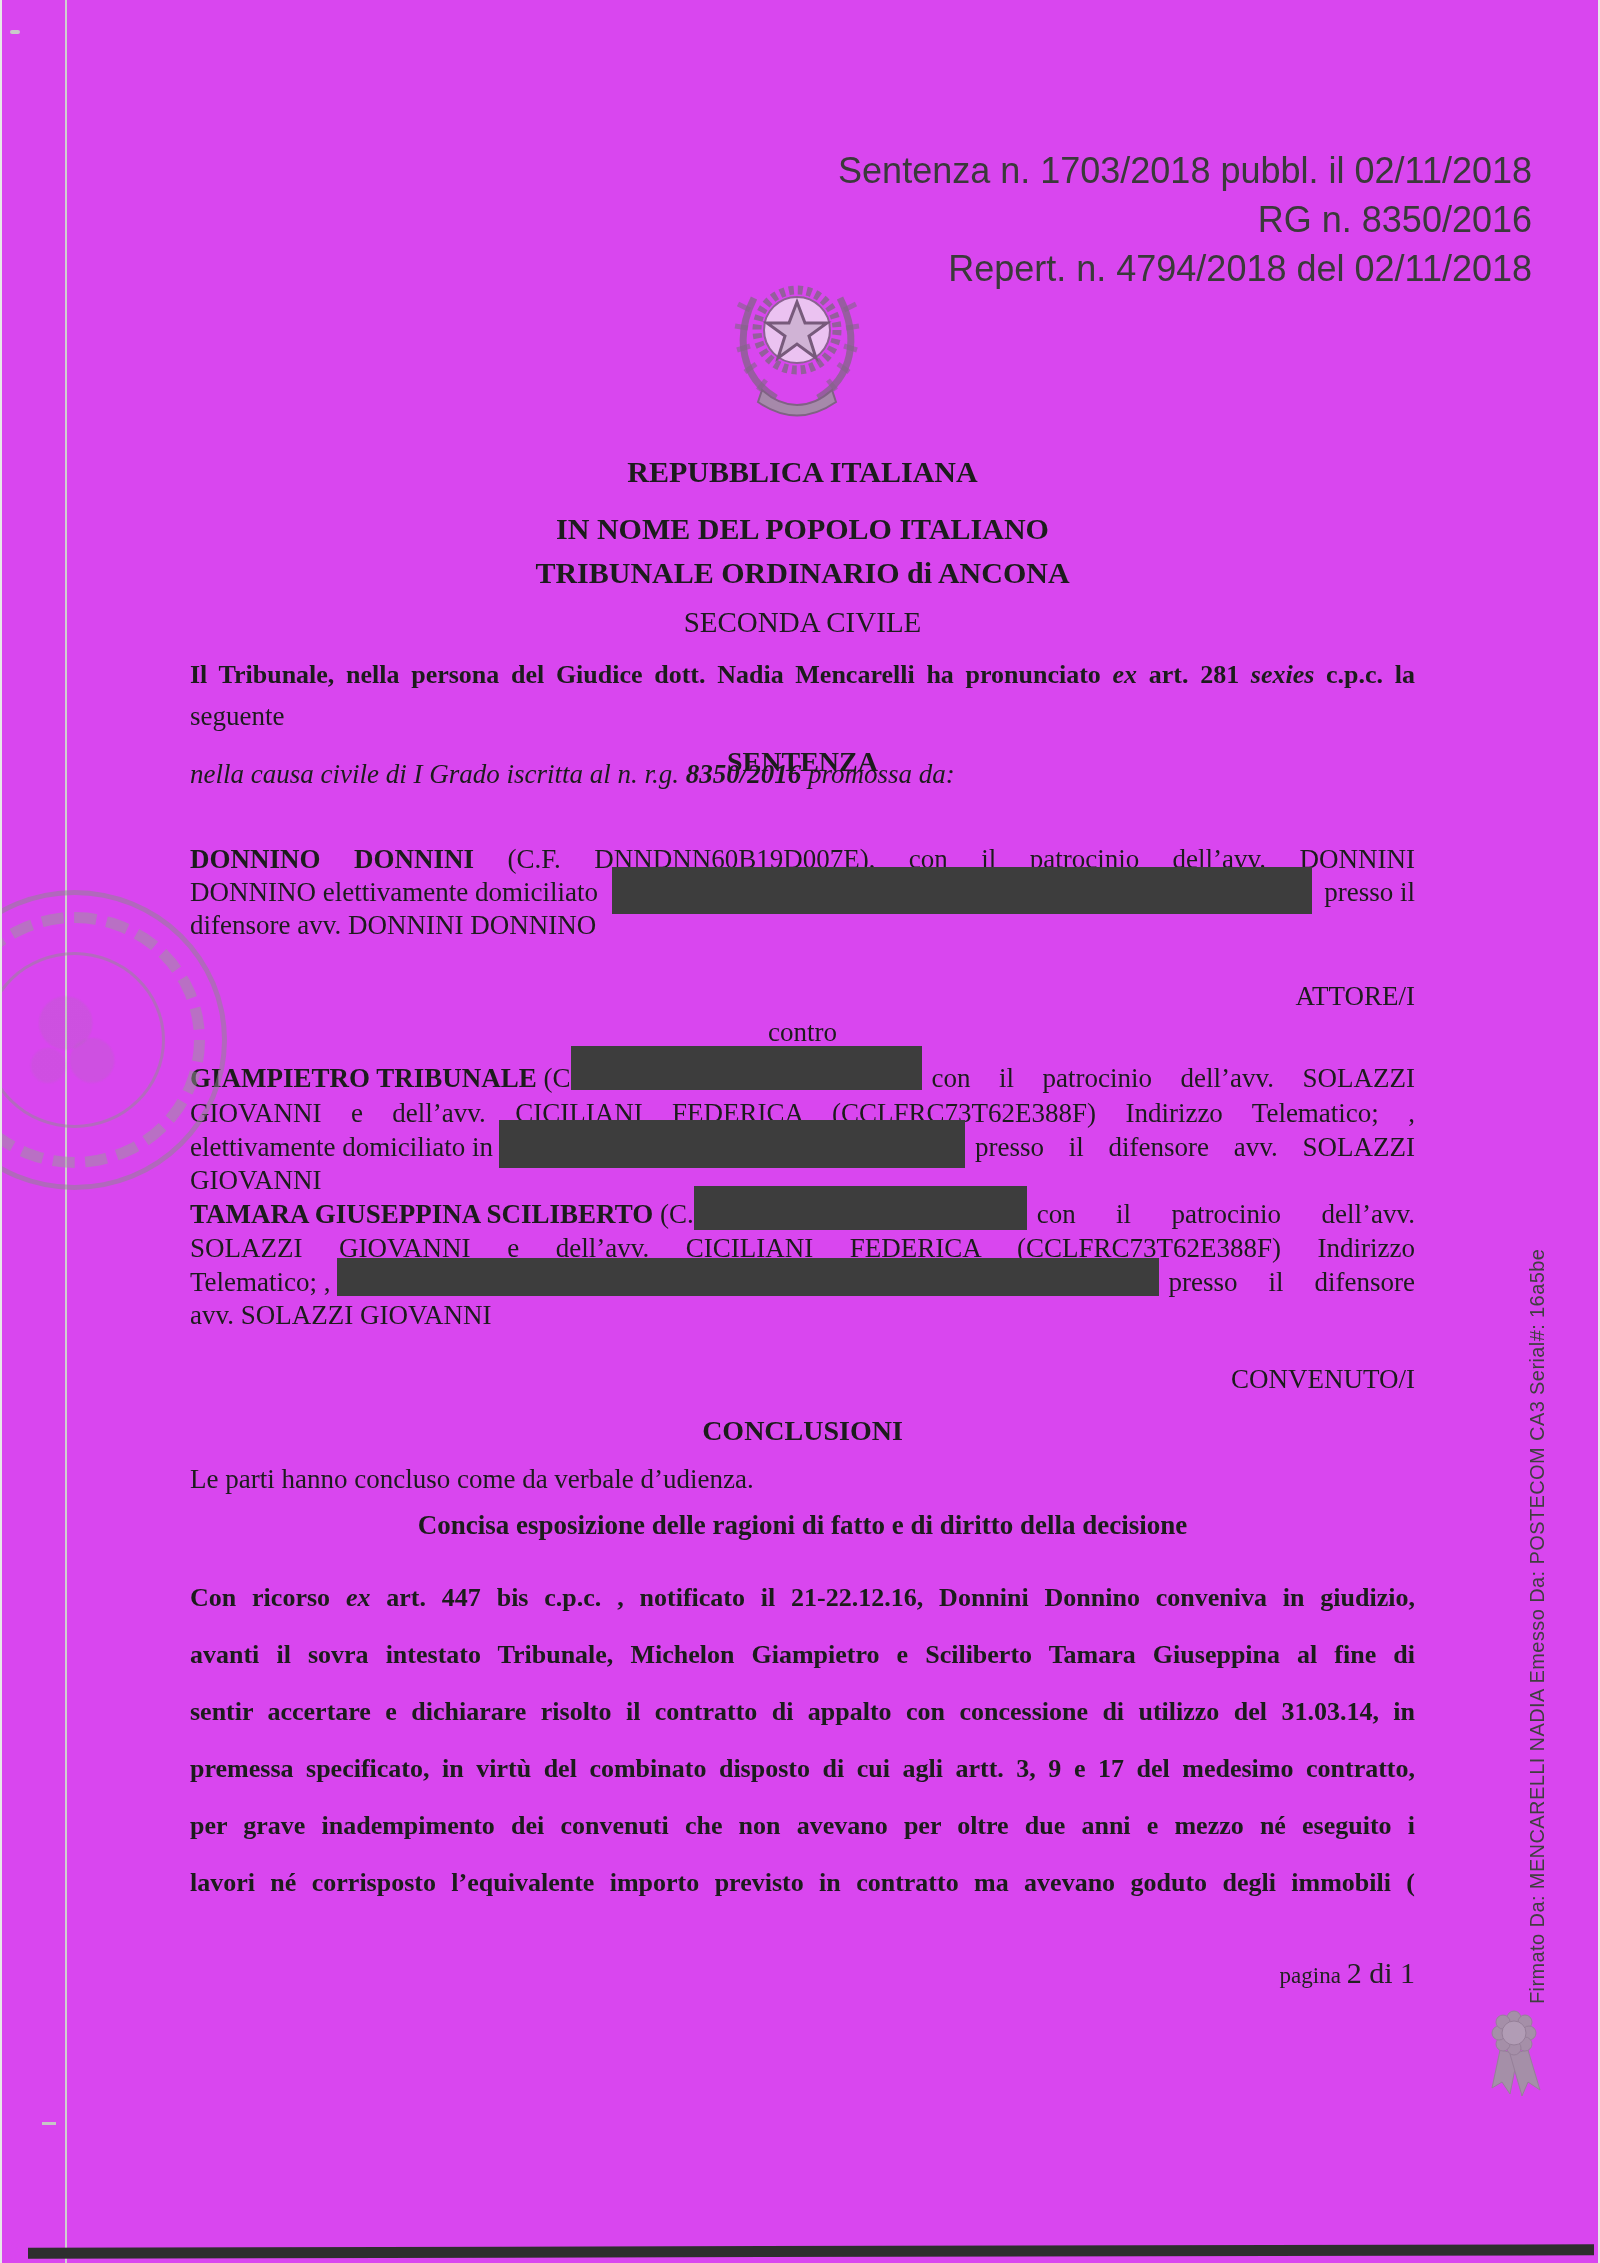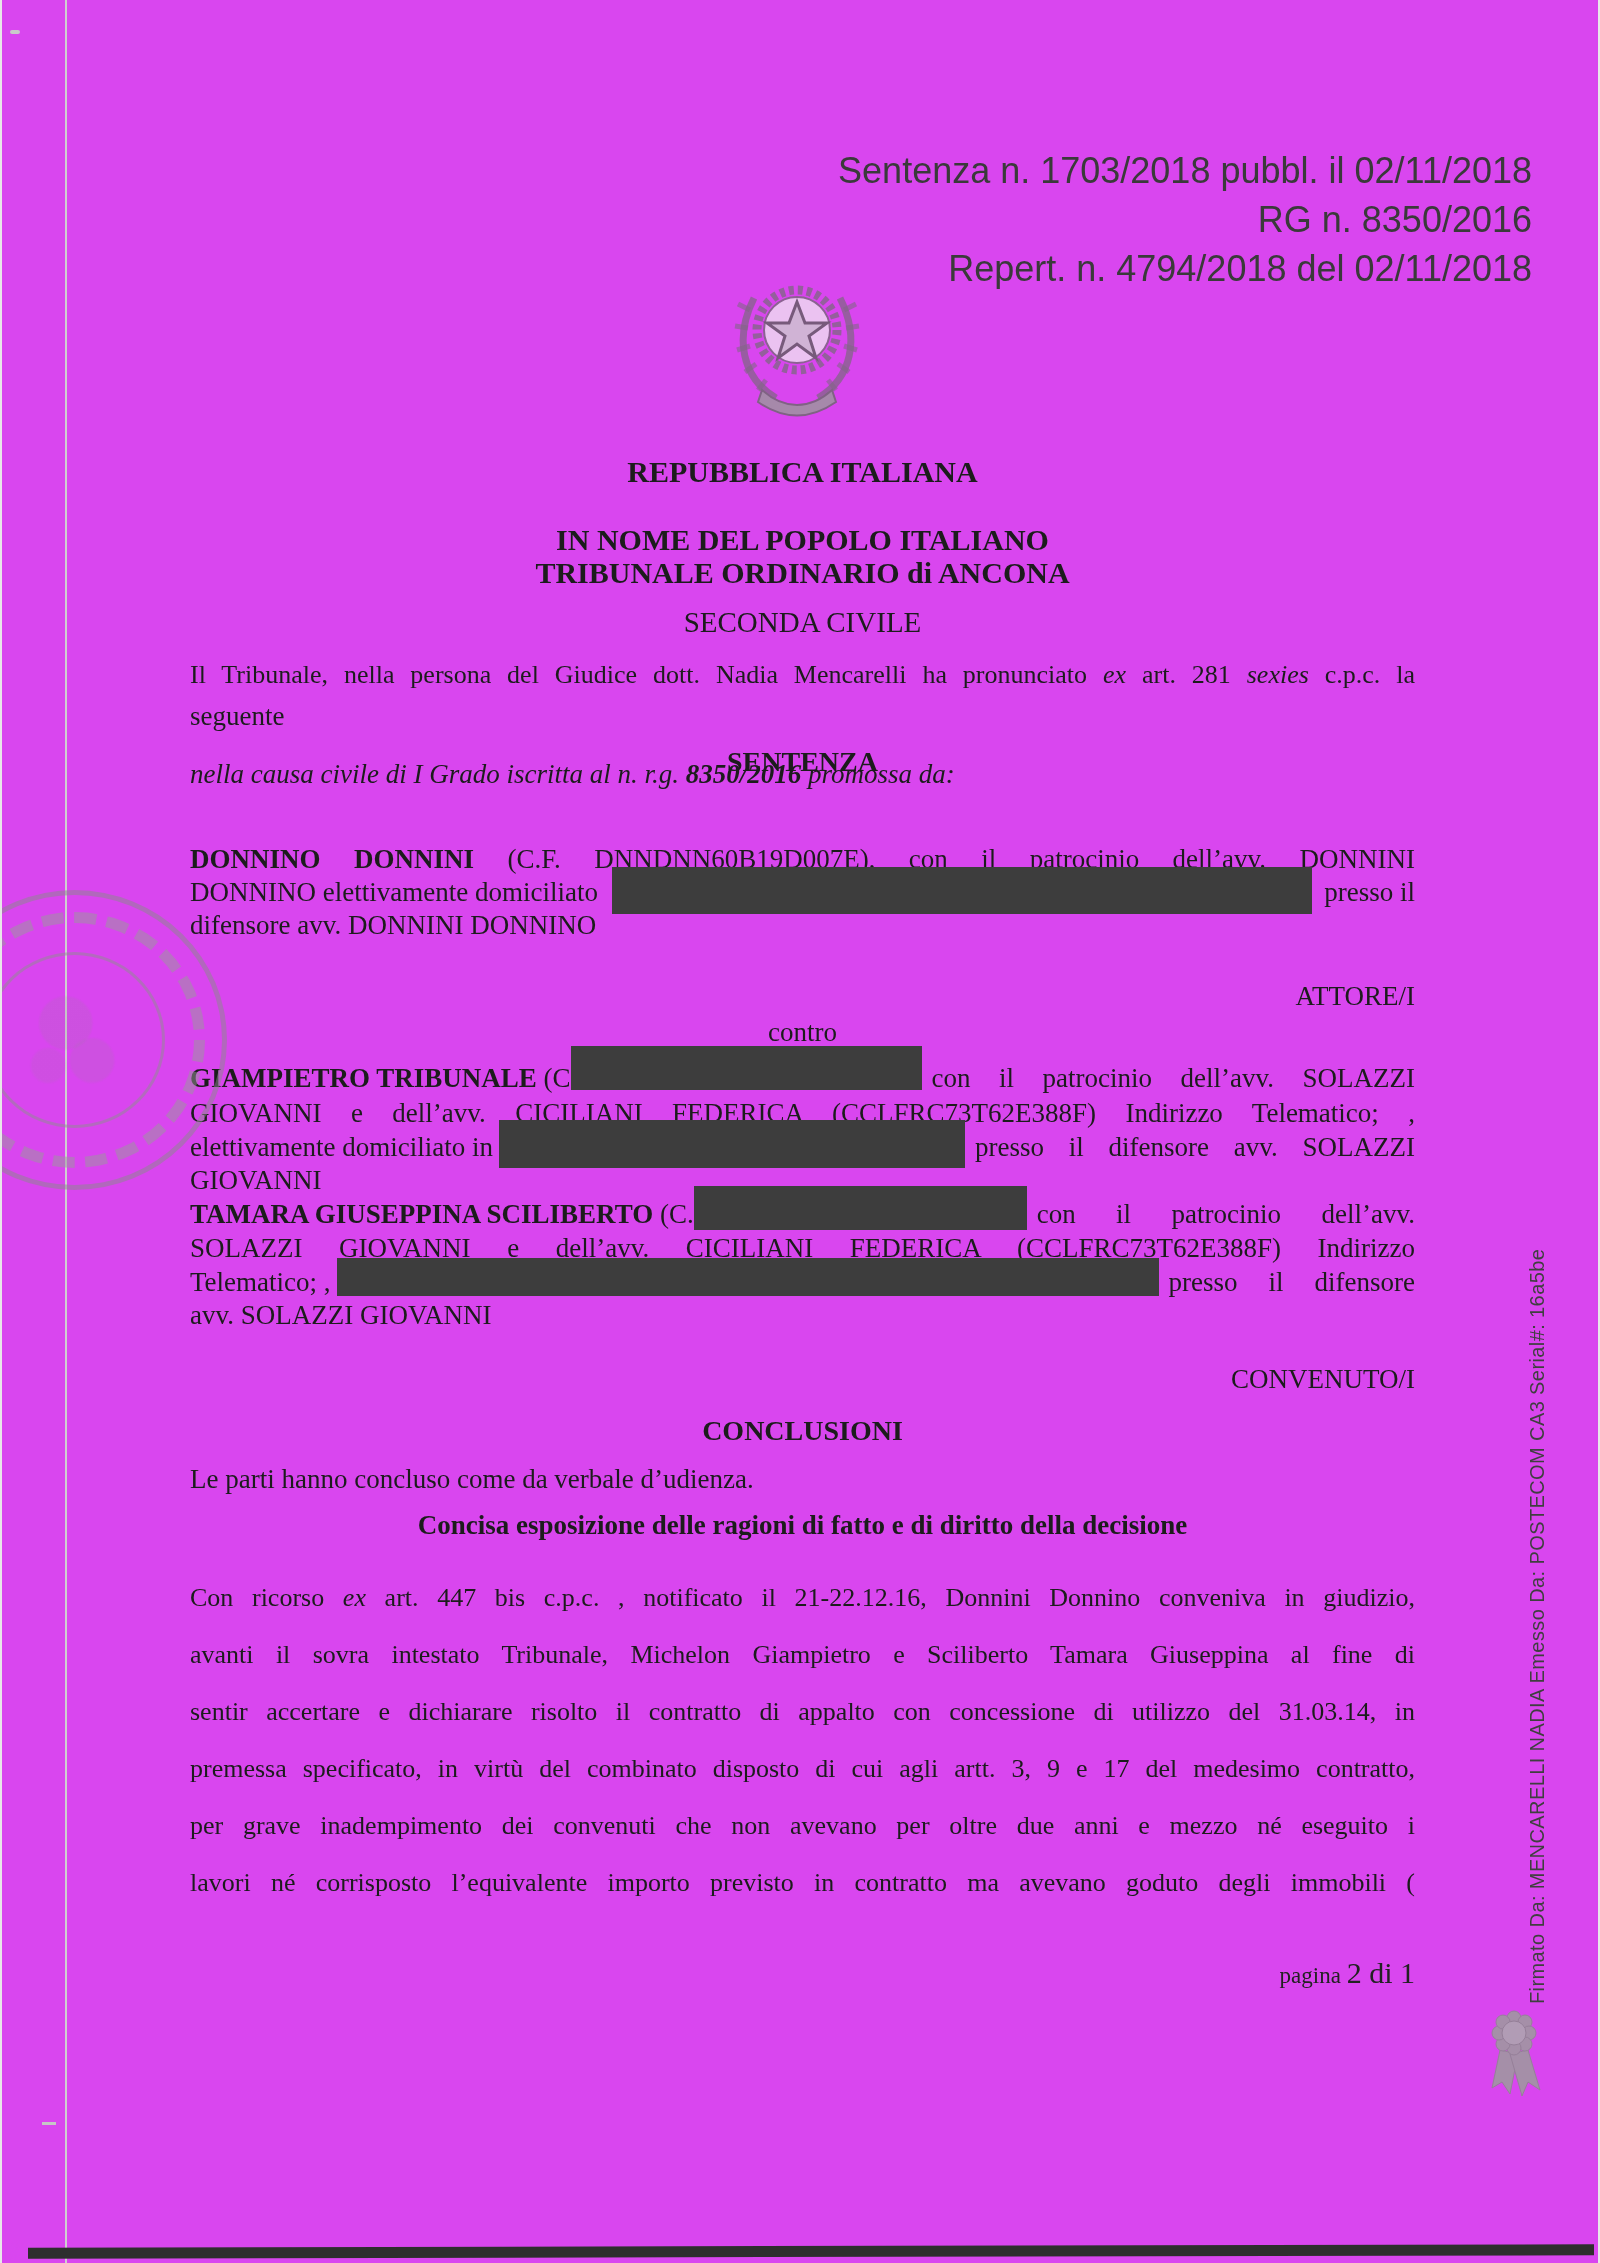--- a/index.html
+++ b/index.html
@@ -27,34 +27,34 @@
   
   .emblem{position:absolute;left:722px;top:268px;width:146px;height:160px;opacity:.8;}
   
   .col{position:absolute;left:188px;width:1225px;}
   .center{text-align:center;}
   .right{text-align:right;}
   .jline{text-align:justify;text-align-last:justify;white-space:normal;}
   .h-bold{font-weight:bold;font-size:30px;}
   .h-reg{font-size:29px;}
   .t27{font-size:27px;line-height:33px;}
-  .t26{font-size:26px;line-height:33px;}
+  .t26{font-size:26px;line-height:33px;font-weight:bold;}
   .b{font-weight:bold;}
   .i{font-style:italic;}
   .flexline{display:flex;align-items:flex-start;}
   .nowrap{white-space:nowrap;}
   .grow-just{flex:1;margin-left:10px;text-align:justify;text-align-last:justify;}
   .redact{background:#3d3d3d;}
   .ra{flex:1;height:47px;margin:-9px 12px 0 14px;}
   .rb{width:351px;height:44px;margin-top:-16px;}
   .rc{width:466px;height:48px;margin-top:-11px;margin-left:6px;}
   .rd{width:333px;height:44px;margin-top:-12px;}
   .re{width:822px;height:38px;margin-top:-8px;margin-left:6px;}
   
-  .y-h1{top:455px;} .y-h2{top:523px;} .y-h3{top:556px;} .y-h4{top:606px;}
+  .y-h1{top:455px;} .y-h2{top:512px;} .y-h3{top:556px;} .y-h4{top:606px;}
   .y-intro1{top:658px;} .y-intro2{top:700px;}
   .y-sent{top:746px;font-size:28px;}
   .y-causa{top:758px;font-style:italic;}
   .y-a1{top:843px;} .y-a2{top:876px;} .y-a3{top:909px;}
   .y-attore{top:980px;}
   .y-contro{top:1016px;}
   .y-c1{top:1062px;} .y-c2{top:1097px;} .y-c3{top:1131px;} .y-c4{top:1164px;}
   .y-c5{top:1198px;} .y-c6{top:1232px;} .y-c7{top:1266px;} .y-c8{top:1299px;}
   .y-conv{top:1363px;}
   .y-concl{top:1415px;font-size:28px;}

